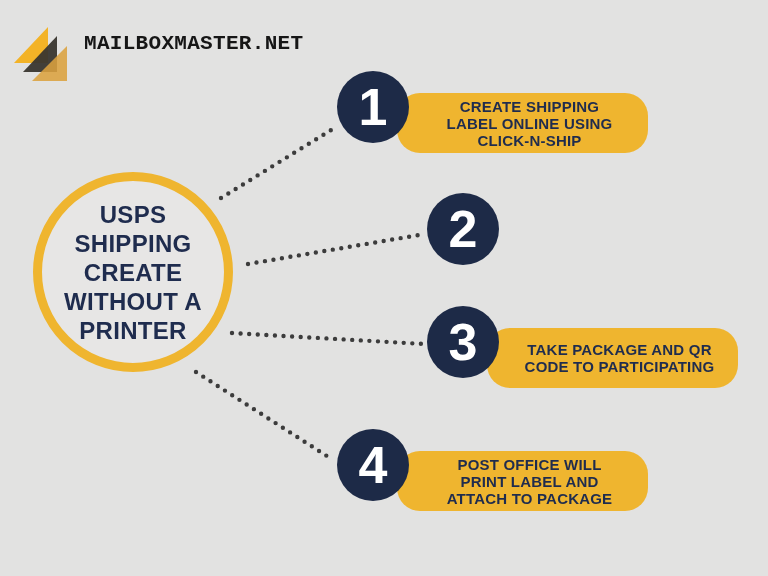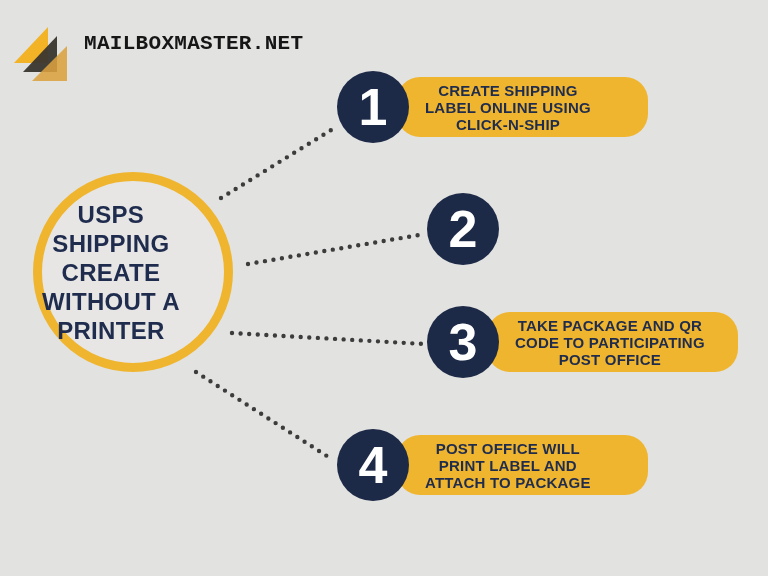--- a/index.html
+++ b/index.html
@@ -18,43 +18,43 @@
   .logo{position:absolute; left:10px; top:24px; width:66px; height:58px;}
   .brand-name{
     position:absolute; left:84px; top:33px; font-size:21px; line-height:22px;
     font-weight:700; letter-spacing:0.3px; color:var(--brand-text);font-family:Liberation Mono, monospace;
   }
   
   .hub{
     position:absolute; left:33px; top:172px; width:200px; height:200px;
     box-sizing:border-box; border:9px solid var(--accent-yellow);
     border-radius:50%; background:#E7E6E5;
-    display:flex; align-items:center; justify-content:flex-start;
+    display:flex; align-items:center; justify-content:center;
   }
   .hub-title{
     text-align:center; font-weight:700; font-size:24px; line-height:29px;
     letter-spacing:0.3px; color:var(--text-navy);
   }
   
   .connectors{position:absolute; left:0; top:0; pointer-events:none;}
   .connectors line{
     stroke:var(--connector-dot); stroke-width:4.4;
     stroke-linecap:round; stroke-dasharray:0 8.6; fill:none;
   }
   
   .step{position:absolute; width:311px; height:72px;}
   .step-1{left:337px; top:71px;}
   .step-2{left:427px; top:193px;}
   .step-3{left:427px; top:306px;}
   .step-4{left:337px; top:429px;}
   .step-pill{
-    position:absolute; left:60px; top:6px; width:251px; height:60px;
+    position:absolute; left:60px; top:22px; width:251px; height:60px;
     background:var(--accent-yellow); border-radius:23px;
     box-sizing:border-box; display:flex; flex-direction:column;
-    align-items:flex-start; justify-content:center;
+    align-items:center; justify-content:center;
     padding:0 14px 0 28px;
   }
   .step-text{
     text-align:center; font-weight:700; font-size:15px; line-height:17px;
     letter-spacing:0.2px; color:var(--text-navy);
   }
   .step-num{
     position:absolute; left:0; top:0; width:72px; height:72px;
     background:var(--navy); border-radius:50%;
     display:flex; align-items:center; justify-content:center;
@@ -110,21 +110,20 @@
     <div class="step-num">
       <span>2</span>
     </div>
   </div>
 
   <div class="step step-3">
     <div class="step-pill">
       <div class="step-text">
             <div>TAKE PACKAGE AND QR</div>
             <div>CODE TO PARTICIPATING</div>
-            <div>POST OFFICE</div>
           </div>
     </div>
     <div class="step-num">
       <span>3</span>
     </div>
   </div>
 
   <div class="step step-4">
     <div class="step-pill">
       <div class="step-text">

